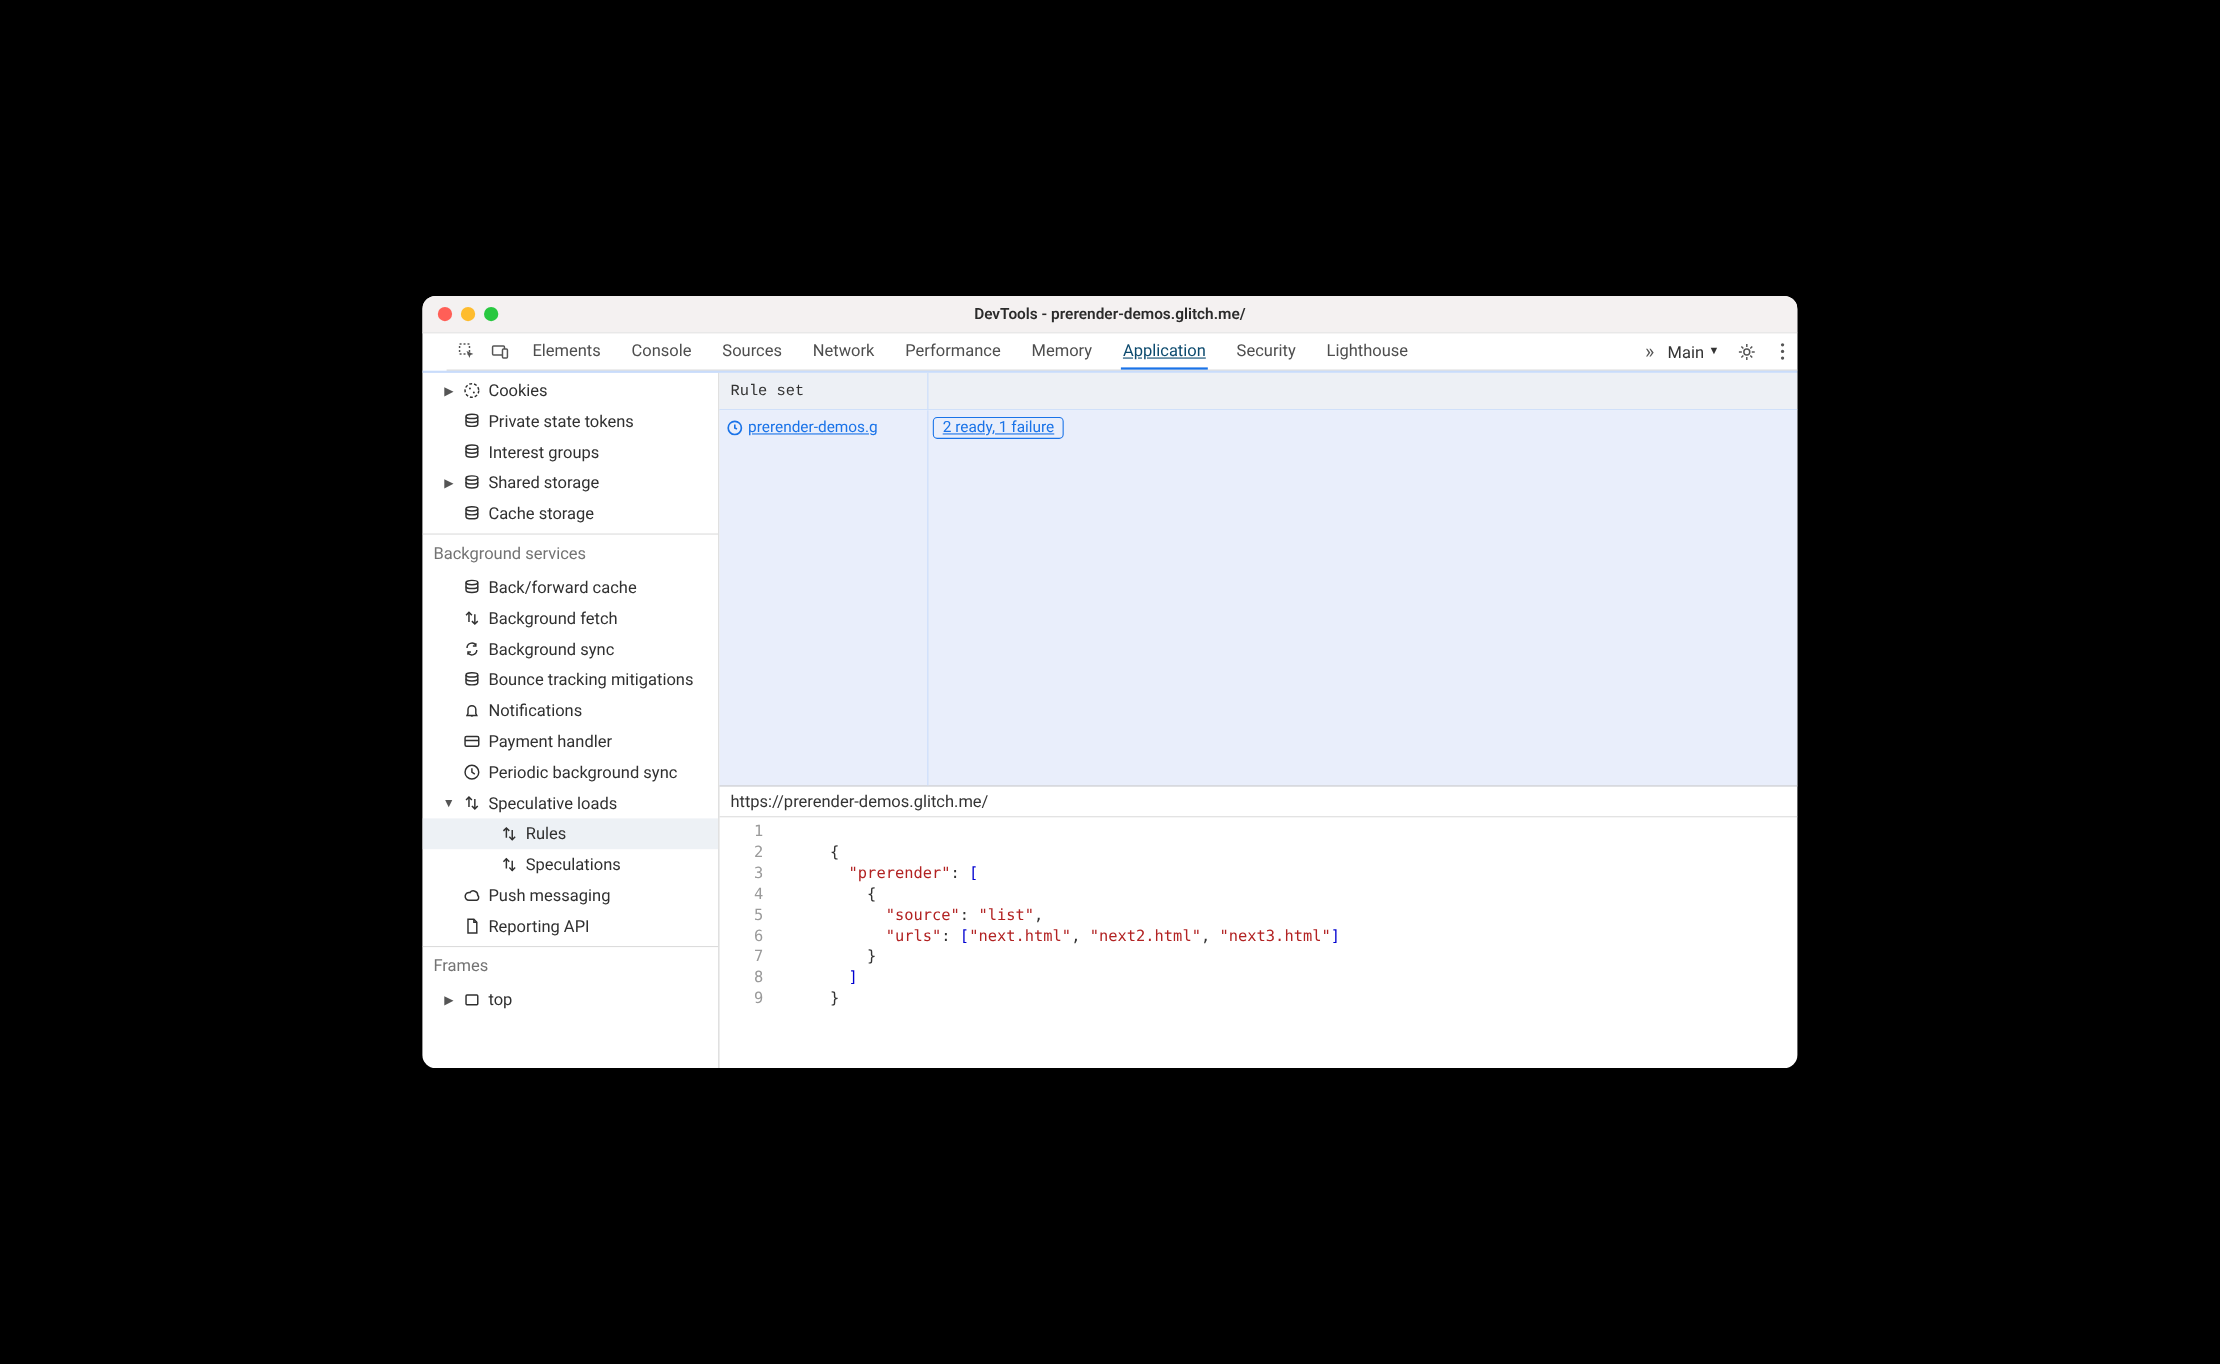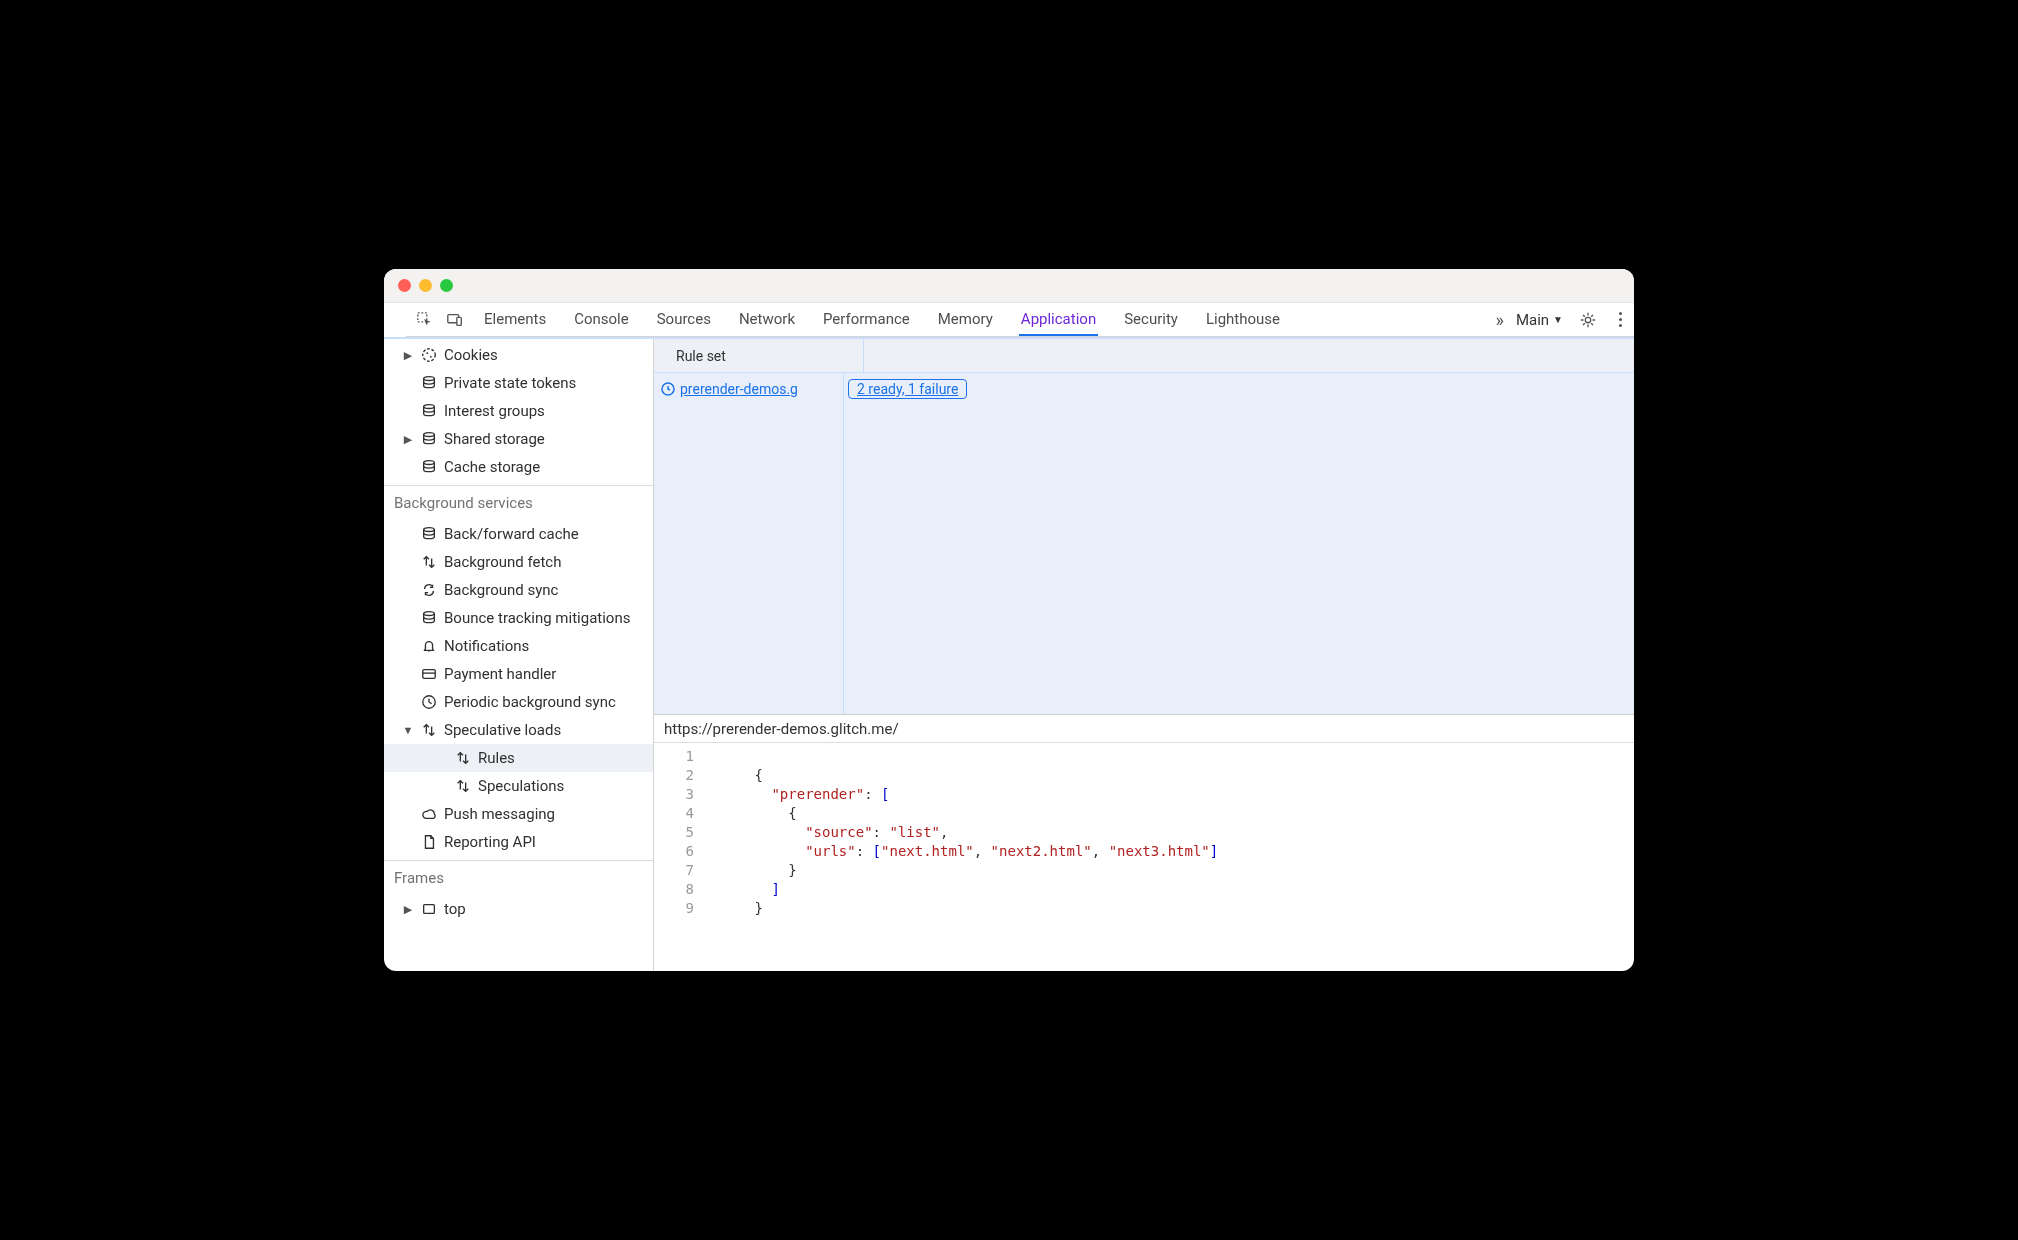--- a/index.html
+++ b/index.html
@@ -54,21 +54,21 @@
     flex: 0 0 auto;
     background: #fff;
     font-size: 15px;
     color: #4e4e4e;
     margin-left: 22px;
   }
   .tool-icon { width: 26px; height: 26px; display: inline-flex; align-items:center; justify-content:center; color:#555; border-radius:4px; }
   .tool-icon svg { width: 18px; height: 18px; }
   .tabs { display: flex; align-items: stretch; height: 100%; margin-left: 10px; gap: 24px; }
   .tab { display:flex; align-items:center; color:#4e4e4e; cursor:default; padding:0 2px; border-bottom:2px solid transparent; }
-  .tab.active { color:#6d28d9; border-bottom-color:#1a73e8; }
+  .tab.active { color:#0c4a6e; border-bottom-color:#1a73e8;text-decoration:underline; }
   .toolbar-right { margin-left: auto; display:flex; align-items:center; gap:12px; }
   .chev { font-size: 18px; color:#555; }
   .kebab { display:flex; flex-direction:column; gap:3px; padding:0 6px;}
   .kebab span { width:3px; height:3px; background:#555; border-radius:50%; }
   .dropdown { display:flex; align-items:center; gap:4px; color:#333;}
   .dropdown .tri { font-size:10px; }
   
   .body { flex:1 1 auto; display:flex; min-height:0; border-top: 2px solid #c9dcfb;}
   
   .sidebar {
@@ -94,21 +94,21 @@
     border-top:1px solid #dcdcdc;
     margin-top:4px; padding:8px 10px 6px 10px;
     color:#737373; font-size:15px;
   }
   
   .main { flex:1 1 auto; display:flex; flex-direction:column; min-width:0;}
   .grid-head {
     display:flex; background:#edf0f5; border-bottom:1px solid #c9dcfb;
     height:34px; align-items:center; color:#333; flex:0 0 auto;
   }
-  .col-rule { width:210px; padding-left:22px; border-right:1px solid #c9dcfb; height:100%; display:flex; align-items:center;}
+  .col-rule { width:190px; padding-left:10px; border-right:1px solid #c9dcfb; height:100%; display:flex; align-items:center;font-family:Liberation Mono, monospace;}
   .col-status { flex:1; padding-left:8px; height:100%; display:flex; align-items:center; border-right:1px solid #c9dcfb; }
   .grid-body { flex:0 0 auto; position:relative; height: 342px; background:#e9eefb; border-bottom:1px solid #ccc; display:flex;text-align:right;}
   .cell-rule-col { width:190px; padding:2px 6px; border-right:1px solid #c9dcfb;}
   .cell-status-col { flex:1; padding:2px 4px;}
   .row { display:flex; height:28px; align-items:center;}
   .link { color:#1a73e8; text-decoration: underline; cursor:default; }
   .status-pill {
     border:1.5px solid #1a73e8; border-radius:4px; padding:1px 8px; display:inline-block;
   }
   .clock-icon { color:#1a73e8; margin-right:2px; display:inline-flex; width:16px; height:16px; align-items:center; justify-content:center;}
@@ -133,20 +133,21 @@
 <body>
 
 <div class="window">
 
   <div class="titlebar">
     <div class="traffic">
       <div class="dot red"></div>
       <div class="dot yellow"></div>
       <div class="dot green"></div>
     </div>
+    <div class="title">DevTools - prerender-demos.glitch.me/</div>
   </div>
 
   <div class="toolbar">
     <span class="tool-icon">
       <svg viewBox="0 0 20 20">
           <rect x="2" y="2" width="10" height="10" stroke-dasharray="2 2"></rect>
           <path d="M9 9 l7 3 -3 1 -1 3 z" fill="currentColor" stroke="none"></path>
         </svg>
     </span>
     <span class="tool-icon">

